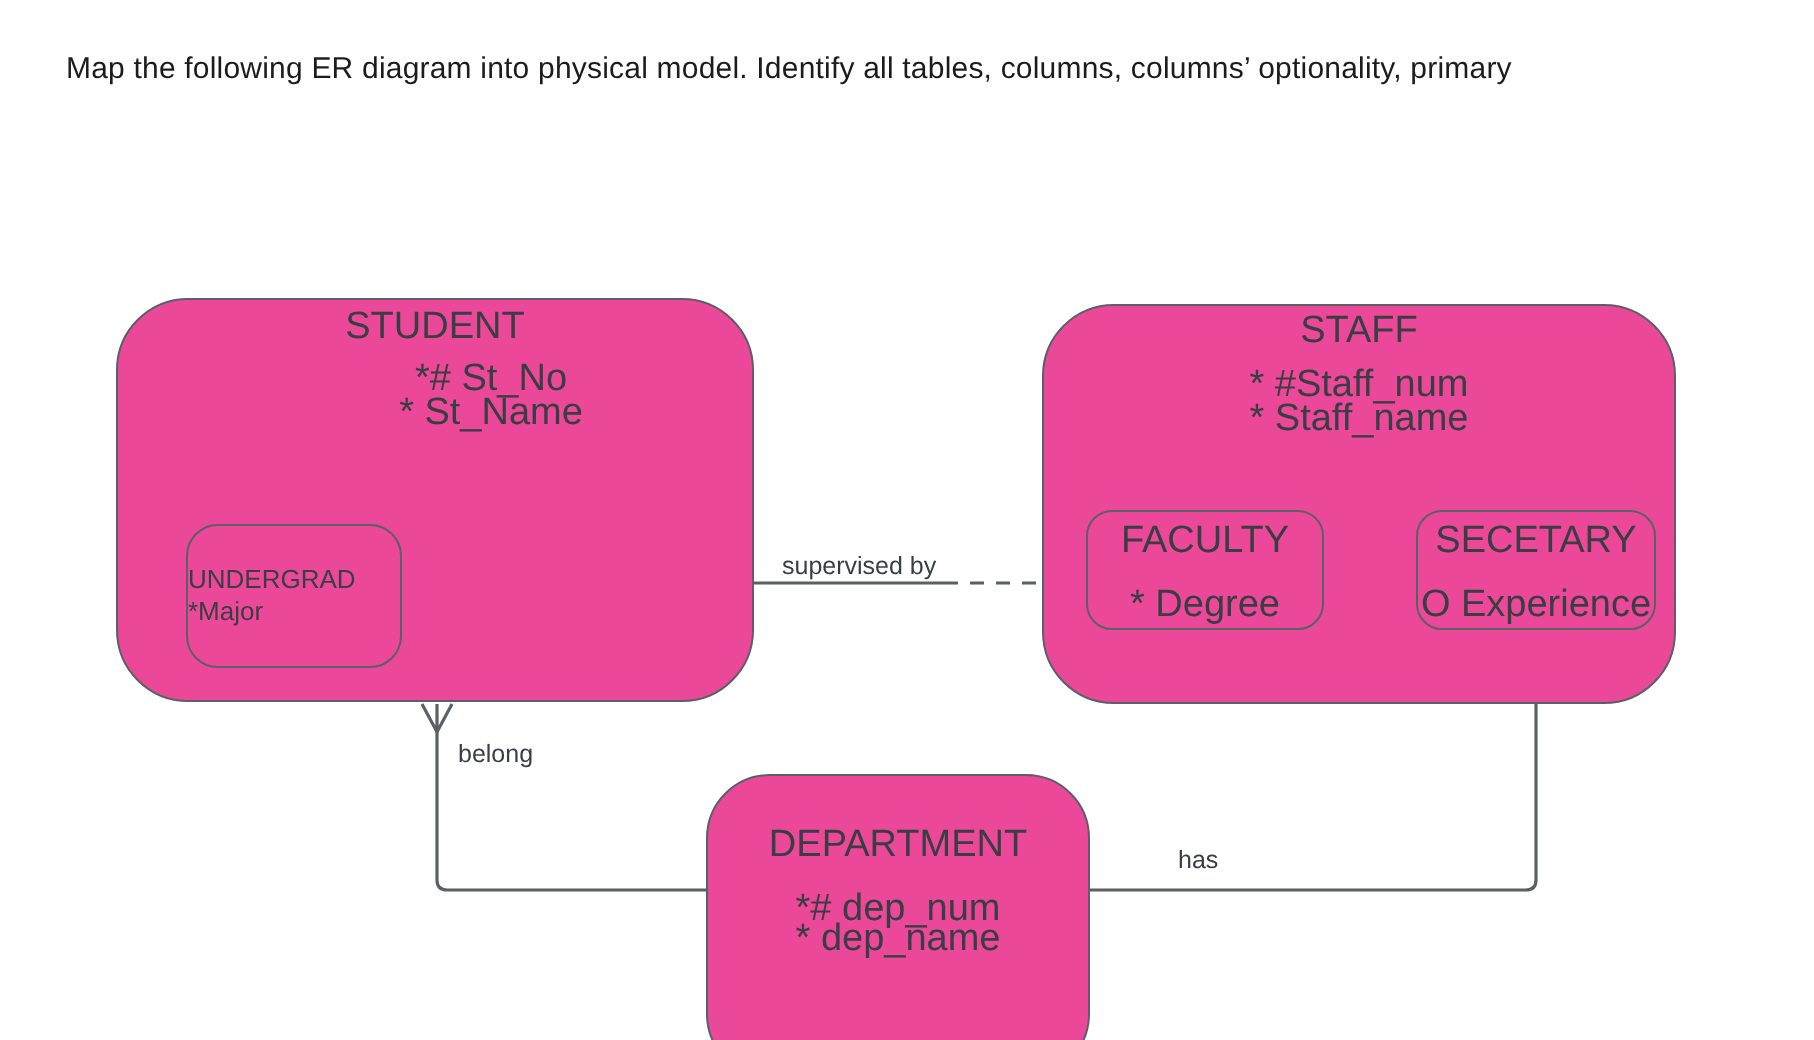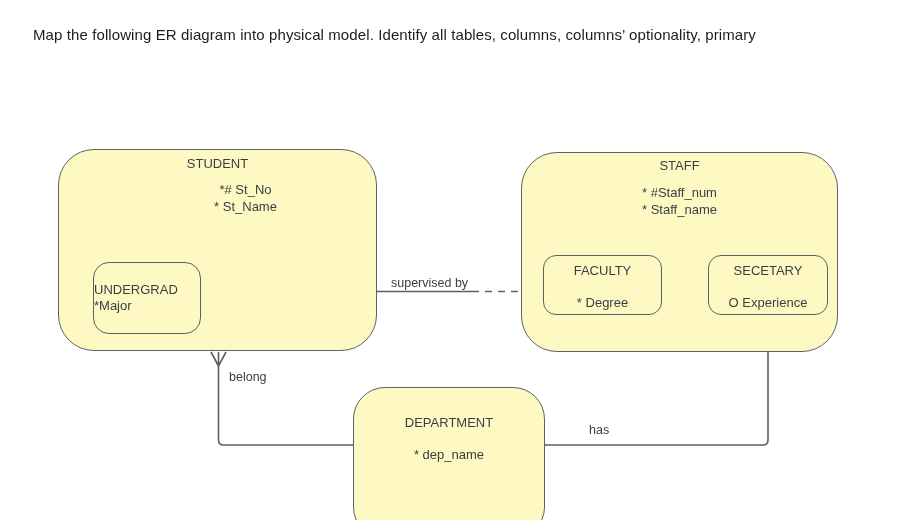--- a/index.html
+++ b/index.html
@@ -4,29 +4,29 @@
 <style>
   html,body{margin:0;padding:0;background:#ffffff;}
   #page{position:relative;width:907px;height:520px;background:#ffffff;overflow:hidden;
         font-family:"Liberation Sans",sans-serif;}
 
   
   .instruction{position:absolute;left:33px;top:21px;color:#1c1c1c;font-size:15px;
                line-height:28px;letter-spacing:0.1px;}
 
   
-  .entity{position:absolute;border:1.6px solid #5b6066;background:#fef9c3;box-sizing:border-box;}
+  .entity{position:absolute;border:1.6px solid #5b6066;background:#ec4899;box-sizing:border-box;}
   .big{border-radius:36px;}
   .sub{border-radius:16px;}
   .subsm{border-radius:13px;}
 
   .dtext{color:#3a3e43;font-size:13px;}
 
   
-  .tblock{position:absolute;text-align:center;color:#3a3e43;font-size:13px;line-height:17px;}
+  .tblock{position:absolute;text-align:center;color:#3a3e43;font-size:19px;line-height:17px;}
 
   .flexcenter{display:flex;flex-direction:column;align-items:flex-start;justify-content:center;
               height:100%;line-height:16.5px;}
 
   svg.overlay{position:absolute;left:0;top:0;pointer-events:none;}
   .rel-label{position:absolute;color:#3a3e43;font-size:12.5px;white-space:nowrap;}
 </style>
 </head>
 <body>
 
@@ -81,20 +81,21 @@
   </div>
 
   <div class="entity subsm" style="left:708px;top:255px;width:120px;height:60px;">
     <div class="tblock" style="left:0;top:6px;width:100%;">SECETARY</div>
     <div class="tblock" style="left:0;top:38px;width:100%;">O Experience</div>
   </div>
 
   <div class="entity" style="left:353px;top:387px;width:192px;height:152px;border-radius:32px;">
     <div class="tblock" style="left:0;top:26px;width:100%;">DEPARTMENT</div>
     <div class="tblock" style="left:0;top:59px;width:100%;line-height:15px;">
+      <div>*# dep_num</div>
       <div>* dep_name</div>
     </div>
   </div>
 
   <div class="rel-label" style="left:391px;top:276px;">supervised by</div>
   <div class="rel-label" style="left:229px;top:370px;">belong</div>
   <div class="rel-label" style="left:589px;top:423px;">has</div>
 
 </div>
 

